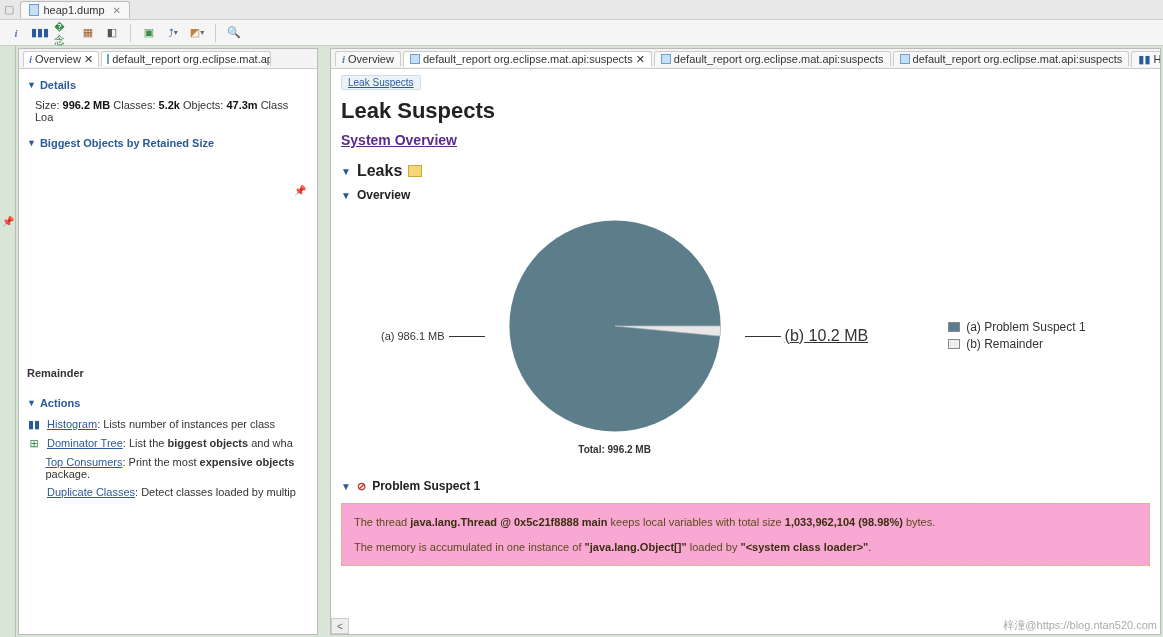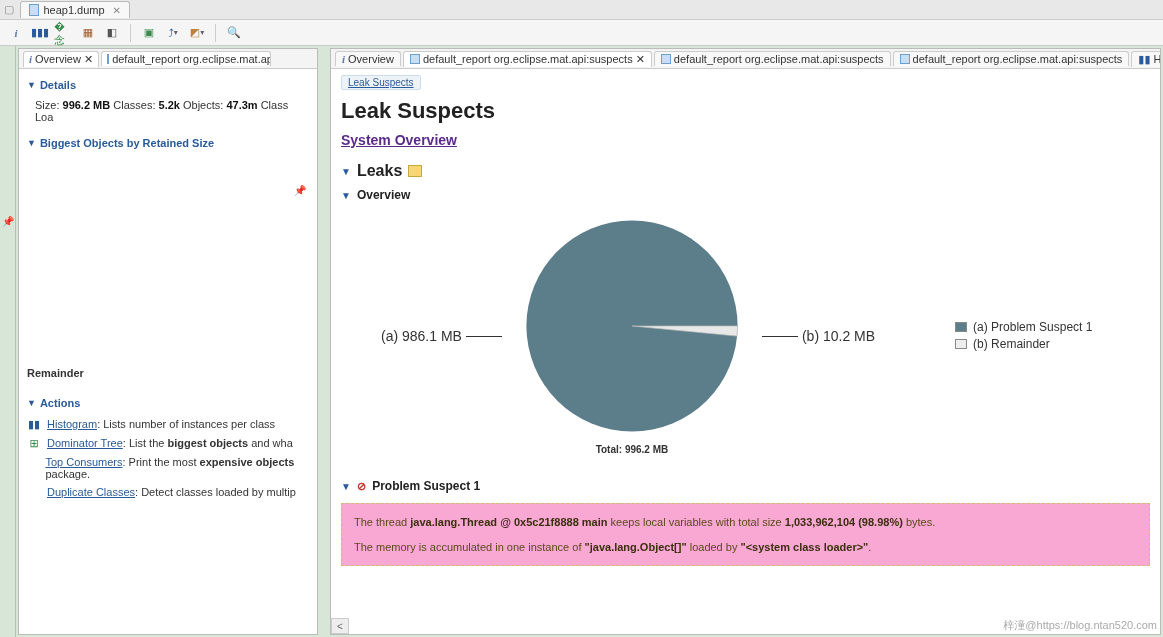--- a/index.html
+++ b/index.html
@@ -131,23 +131,23 @@
   a.sys { color:#5a2a8a; font-weight:bold; font-size:14px; text-decoration:underline; }
   .sub { display:flex; align-items:center; gap:6px; margin:14px 0 4px 0; }
   .sub .tw2 { color:#2a5a99; font-size:10px; }
   .sub .lbl { font-weight:bold; font-size:16px; color:#222; }
   .sub .lbl2 { font-weight:bold; font-size:12px; color:#222; }
   .folder-ic { width:14px;height:12px;background:#f5d77a;border:1px solid #caa93b;display:inline-block; }
   .chartwrap {
     display:flex; align-items:center; gap:20px;
     padding:10px 40px;
   }
-  .lab-left { font-size:14px; color:#333; white-space:nowrap; text-align:right; }
+  .lab-left { font-size:11px; color:#333; white-space:nowrap; text-align:right; }
   .lab-left .line { display:inline-block; width:36px; border-top:1px solid #333; vertical-align:middle; margin-left:4px; }
-  .lab-right { font-size:14px; color:#333; white-space:nowrap; }
+  .lab-right { font-size:16px; color:#333; white-space:nowrap;text-decoration:underline; }
   .lab-right .line { display:inline-block; width:36px; border-top:1px solid #333; vertical-align:middle; margin-right:4px; }
   .pie { width:220px; height:220px; }
   .legend { font-size:12px; color:#333; }
   .legend .row { display:flex; align-items:center; gap:6px; margin:3px 0; }
   .legend .sw { width:12px; height:10px; border:1px solid #888; }
   .total { text-align:center; font-size:10px; font-weight:bold; margin-top:6px; }
   .pbox {
     border:1px dashed #cdbf6a;
     background:#f9a8d4;
     color:#5a4a1a;

